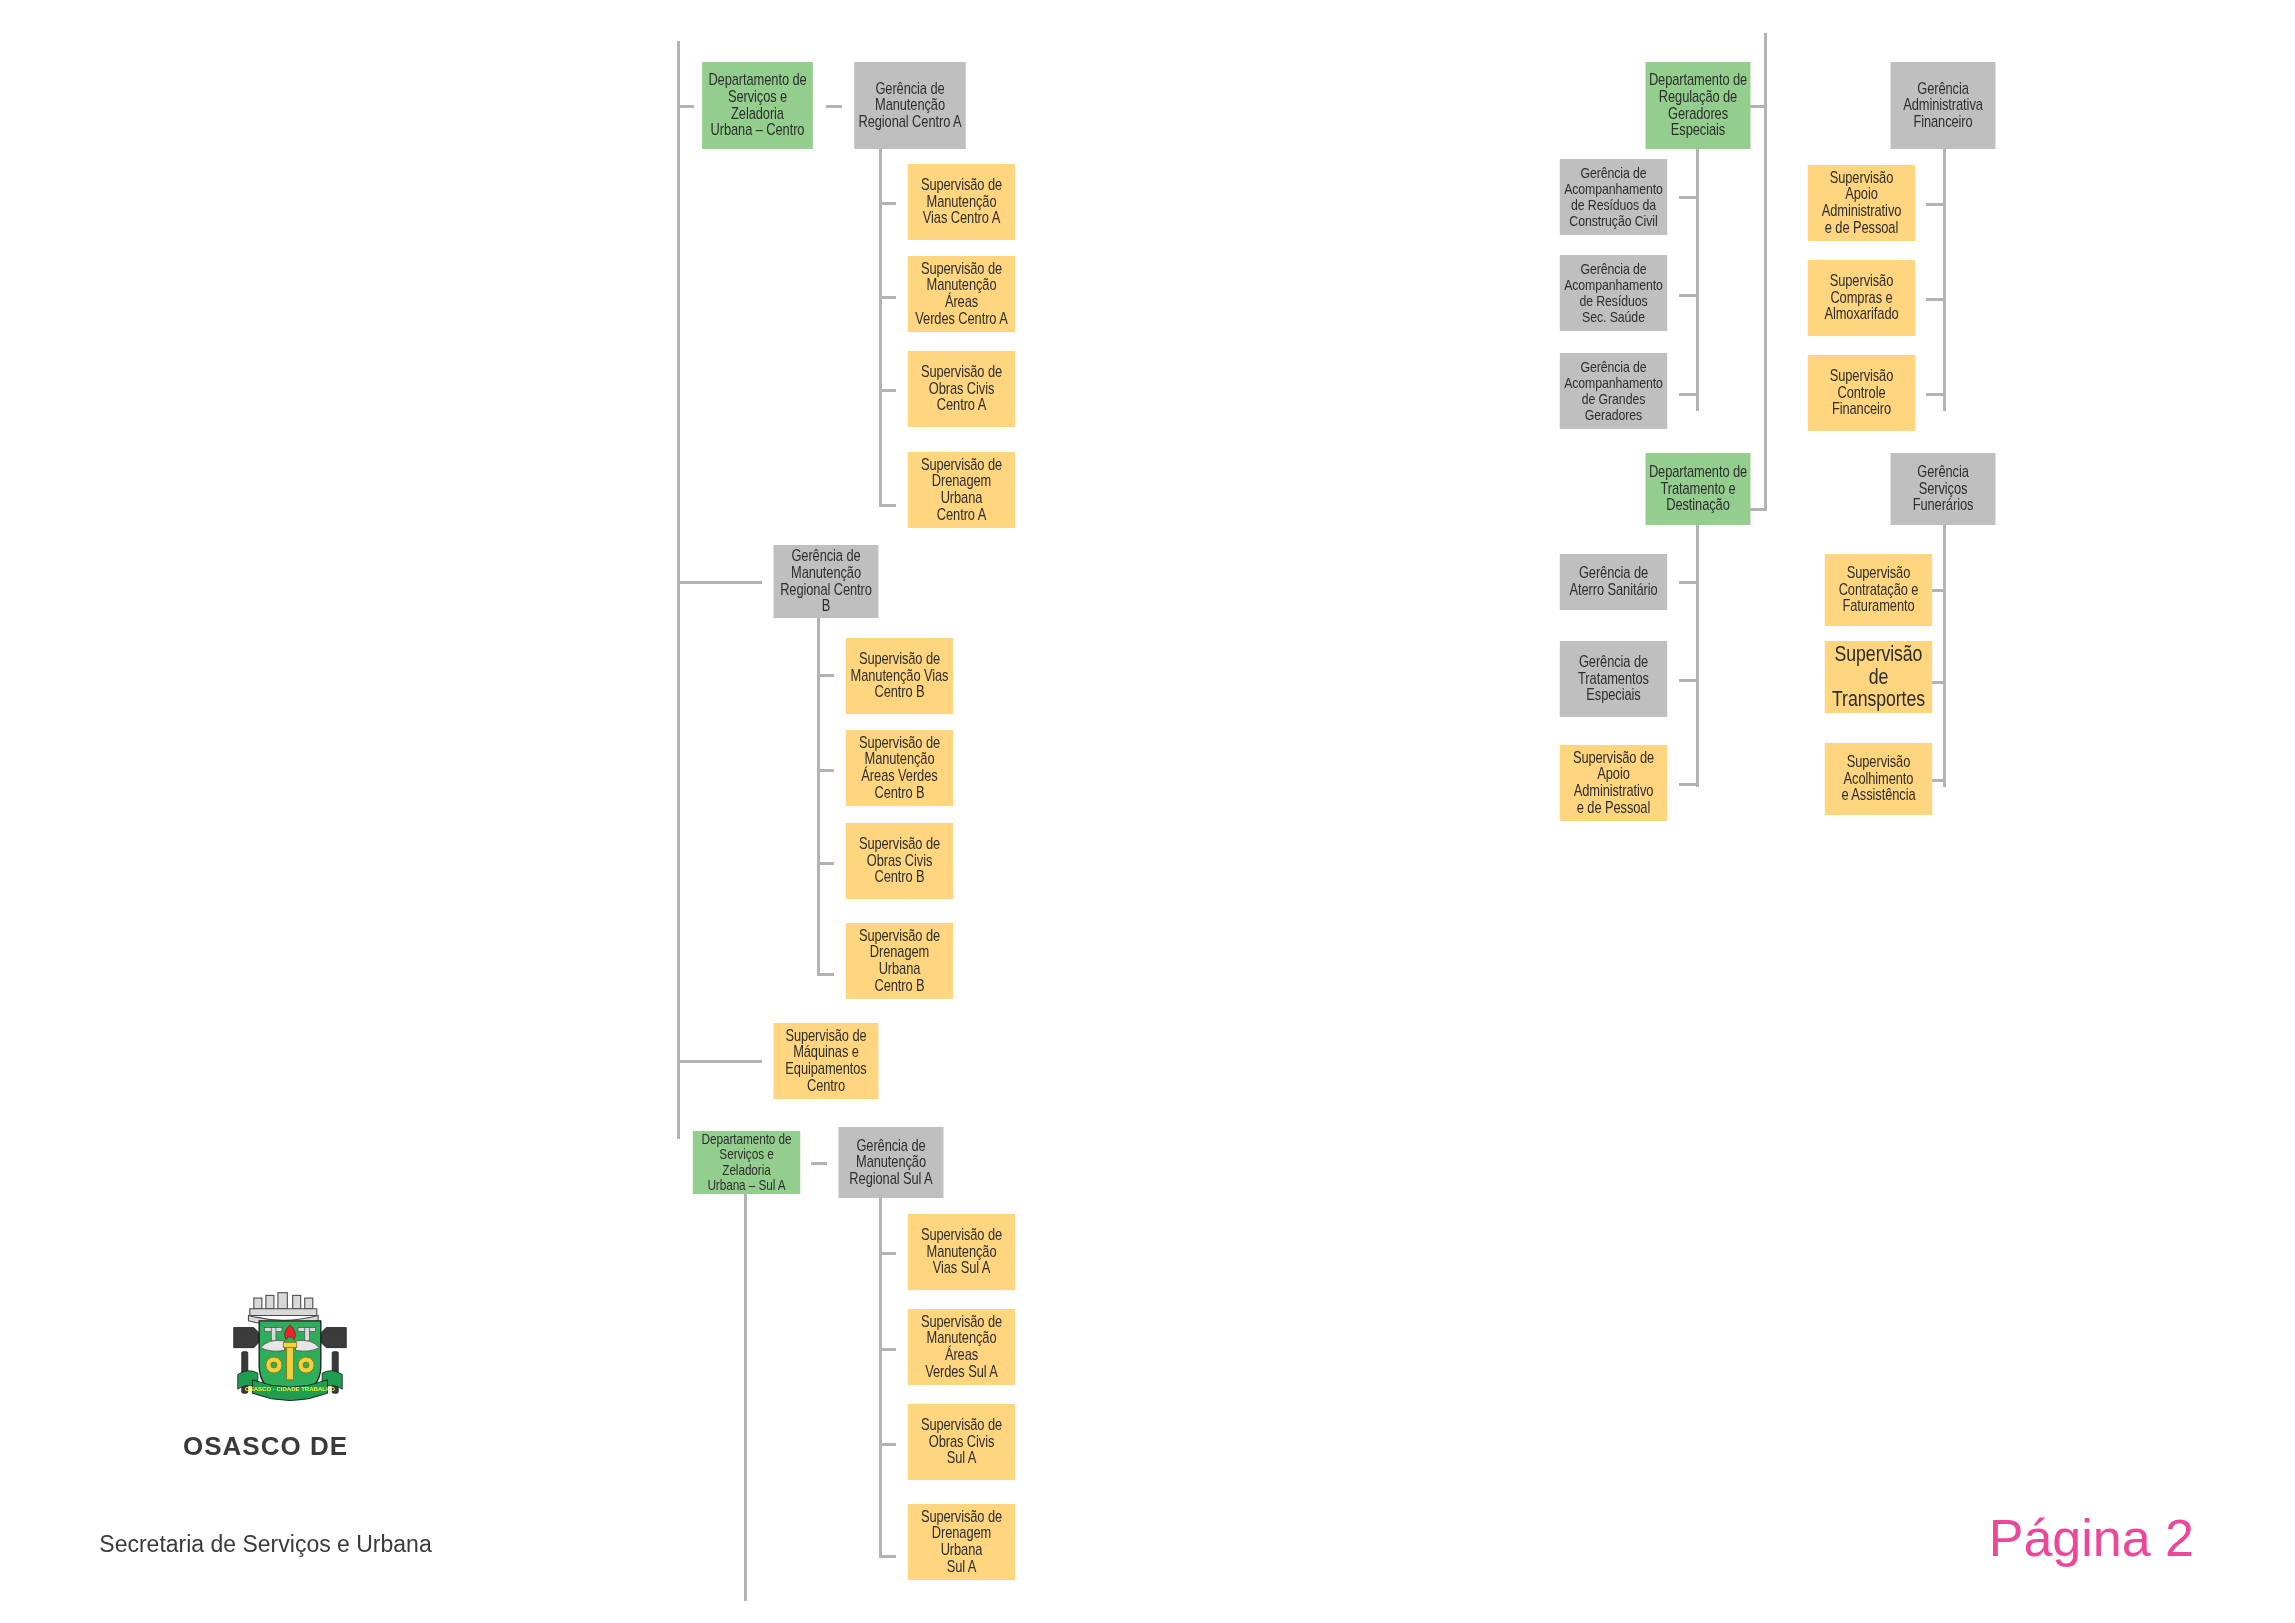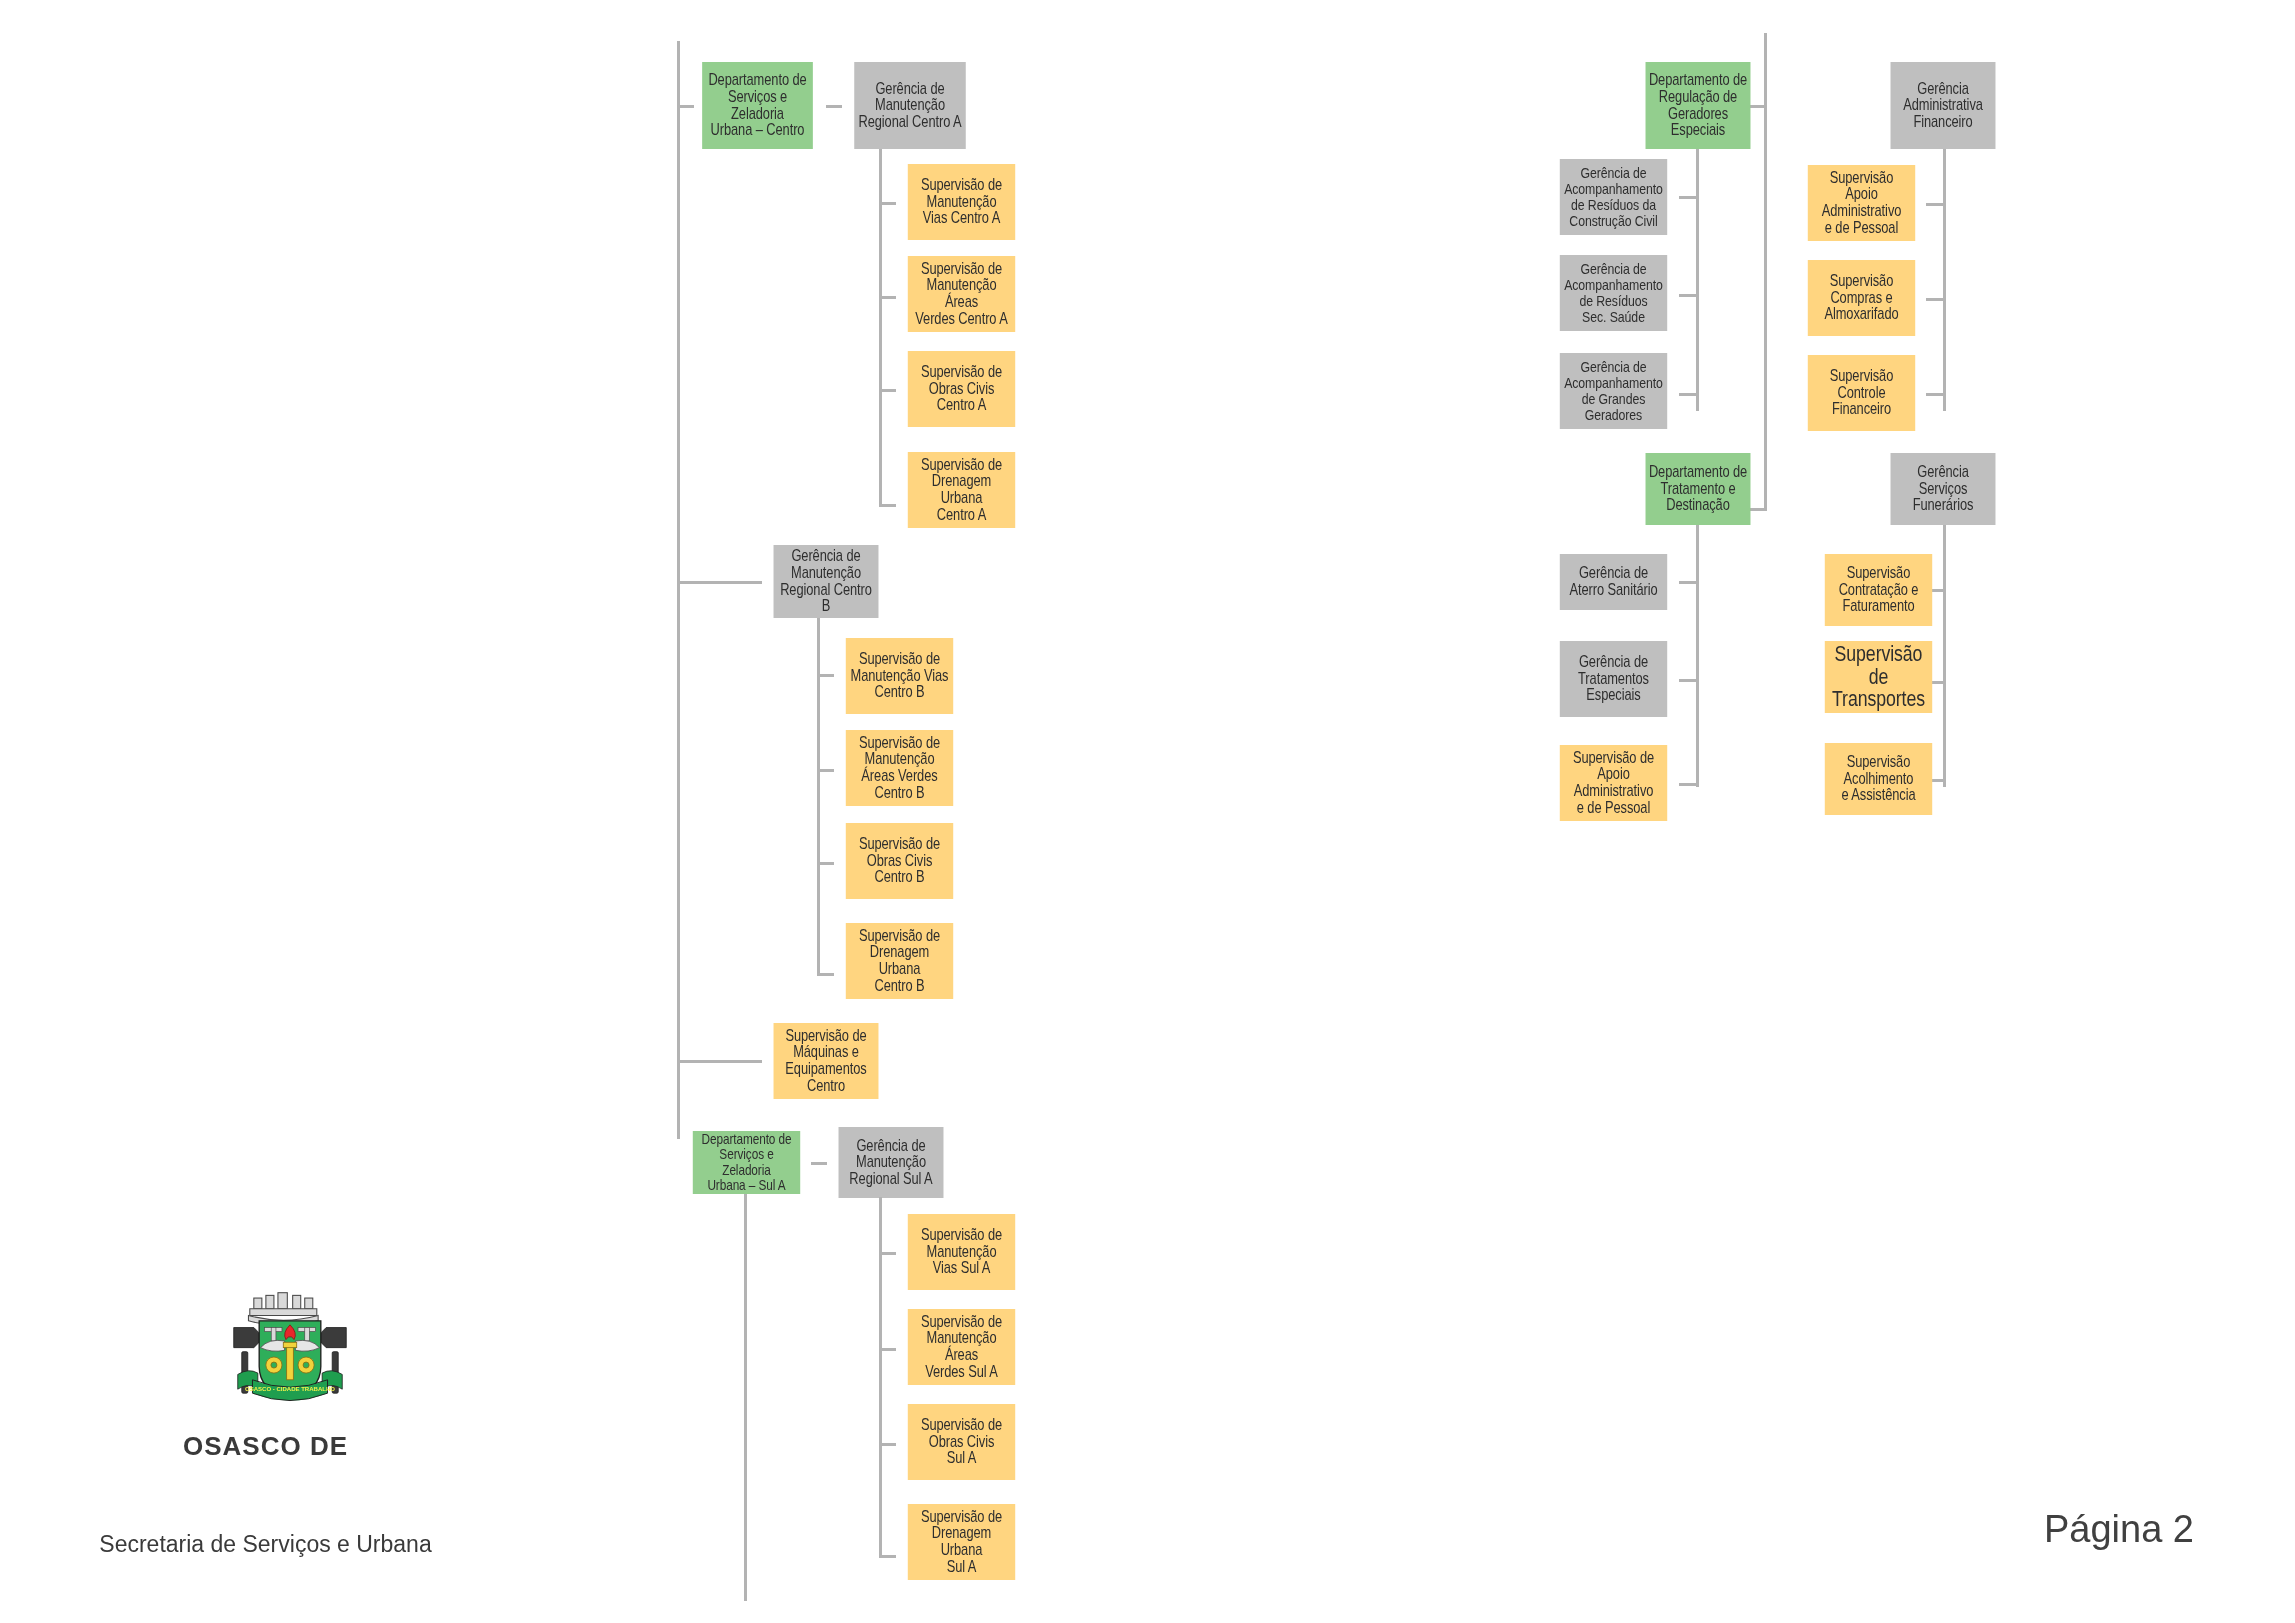--- a/index.html
+++ b/index.html
@@ -45,21 +45,21 @@
     font-size:69px;font-weight:bold;color:#3a3a3a;letter-spacing:-0.7px;
     font-family:"Liberation Sans",sans-serif;
   }
   #brand-sub{
     position:absolute;left:0;top:245px;width:419px;text-align:center;
     font-size:23px;color:#3a3a3a;
     font-family:"Liberation Sans",sans-serif;
   }
   #page-number{
     position:absolute;right:101px;top:1508px;
-    font-size:38px;color:#404040;
+    font-size:52px;color:#ec4899;
     font-family:"Liberation Sans",sans-serif;
   }
 </style>
 </head>
 <body>
 
 <div id="chart">
 
   <div class="line v" style="left:677px;top:41px;height:1098px;"></div>
   <div class="line h" style="left:677px;top:105px;width:17px;"></div>

